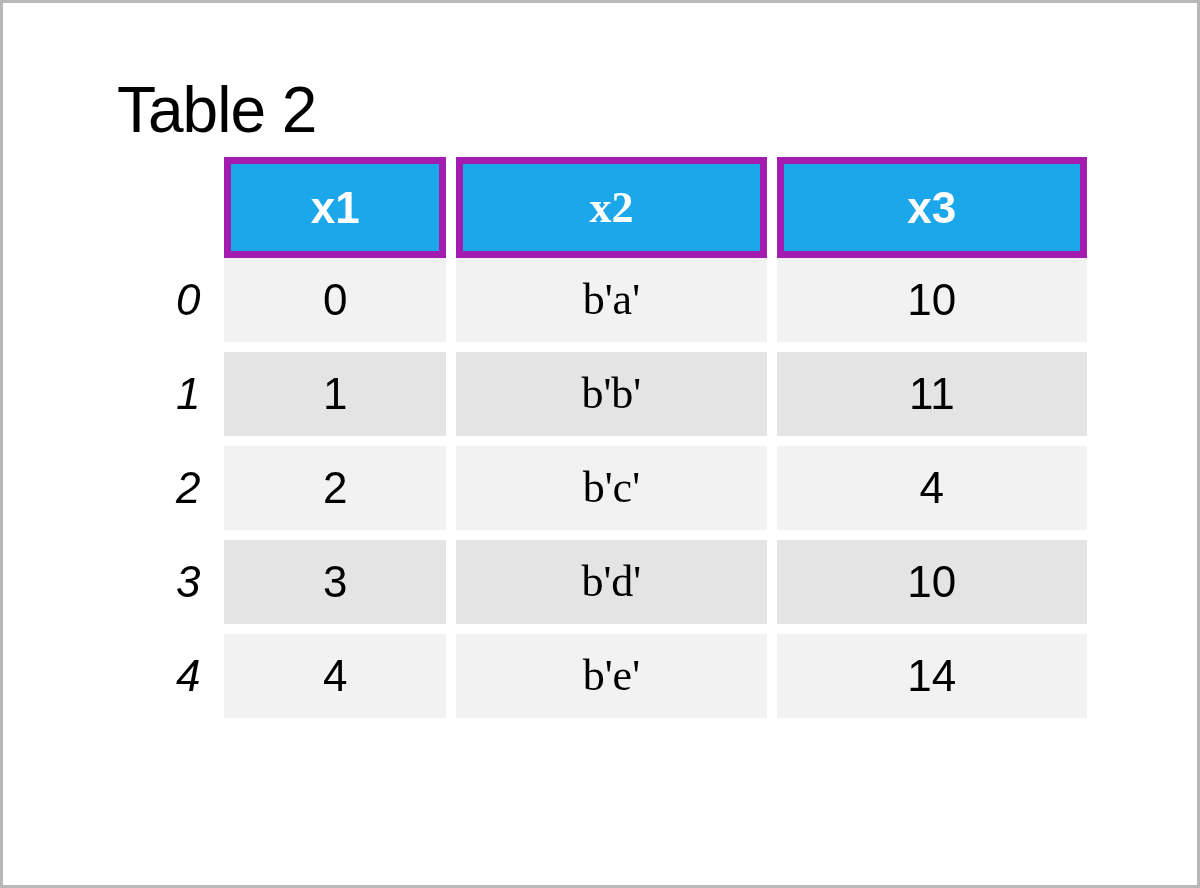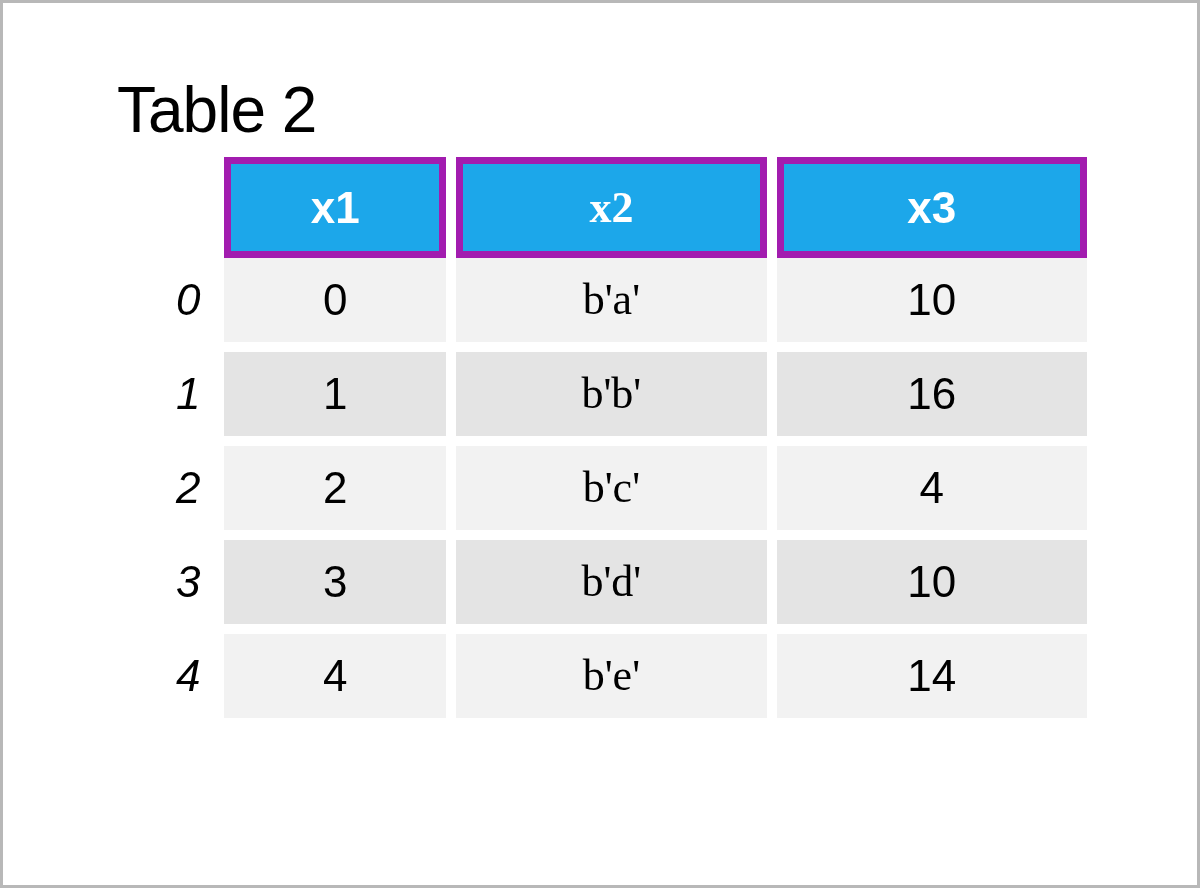--- a/index.html
+++ b/index.html
@@ -88,21 +88,21 @@
       <tr class="even">
         <td class="idx">0</td>
         <td class="cell c-x1">0</td>
         <td class="cell c-x2">b'a'</td>
         <td class="cell c-x3">10</td>
       </tr>
       <tr class="odd">
         <td class="idx">1</td>
         <td class="cell c-x1">1</td>
         <td class="cell c-x2">b'b'</td>
-        <td class="cell c-x3">16</td>
+        <td class="cell c-x3">11</td>
       </tr>
       <tr class="even">
         <td class="idx">2</td>
         <td class="cell c-x1">2</td>
         <td class="cell c-x2">b'c'</td>
         <td class="cell c-x3">4</td>
       </tr>
       <tr class="odd">
         <td class="idx">3</td>
         <td class="cell c-x1">3</td>

